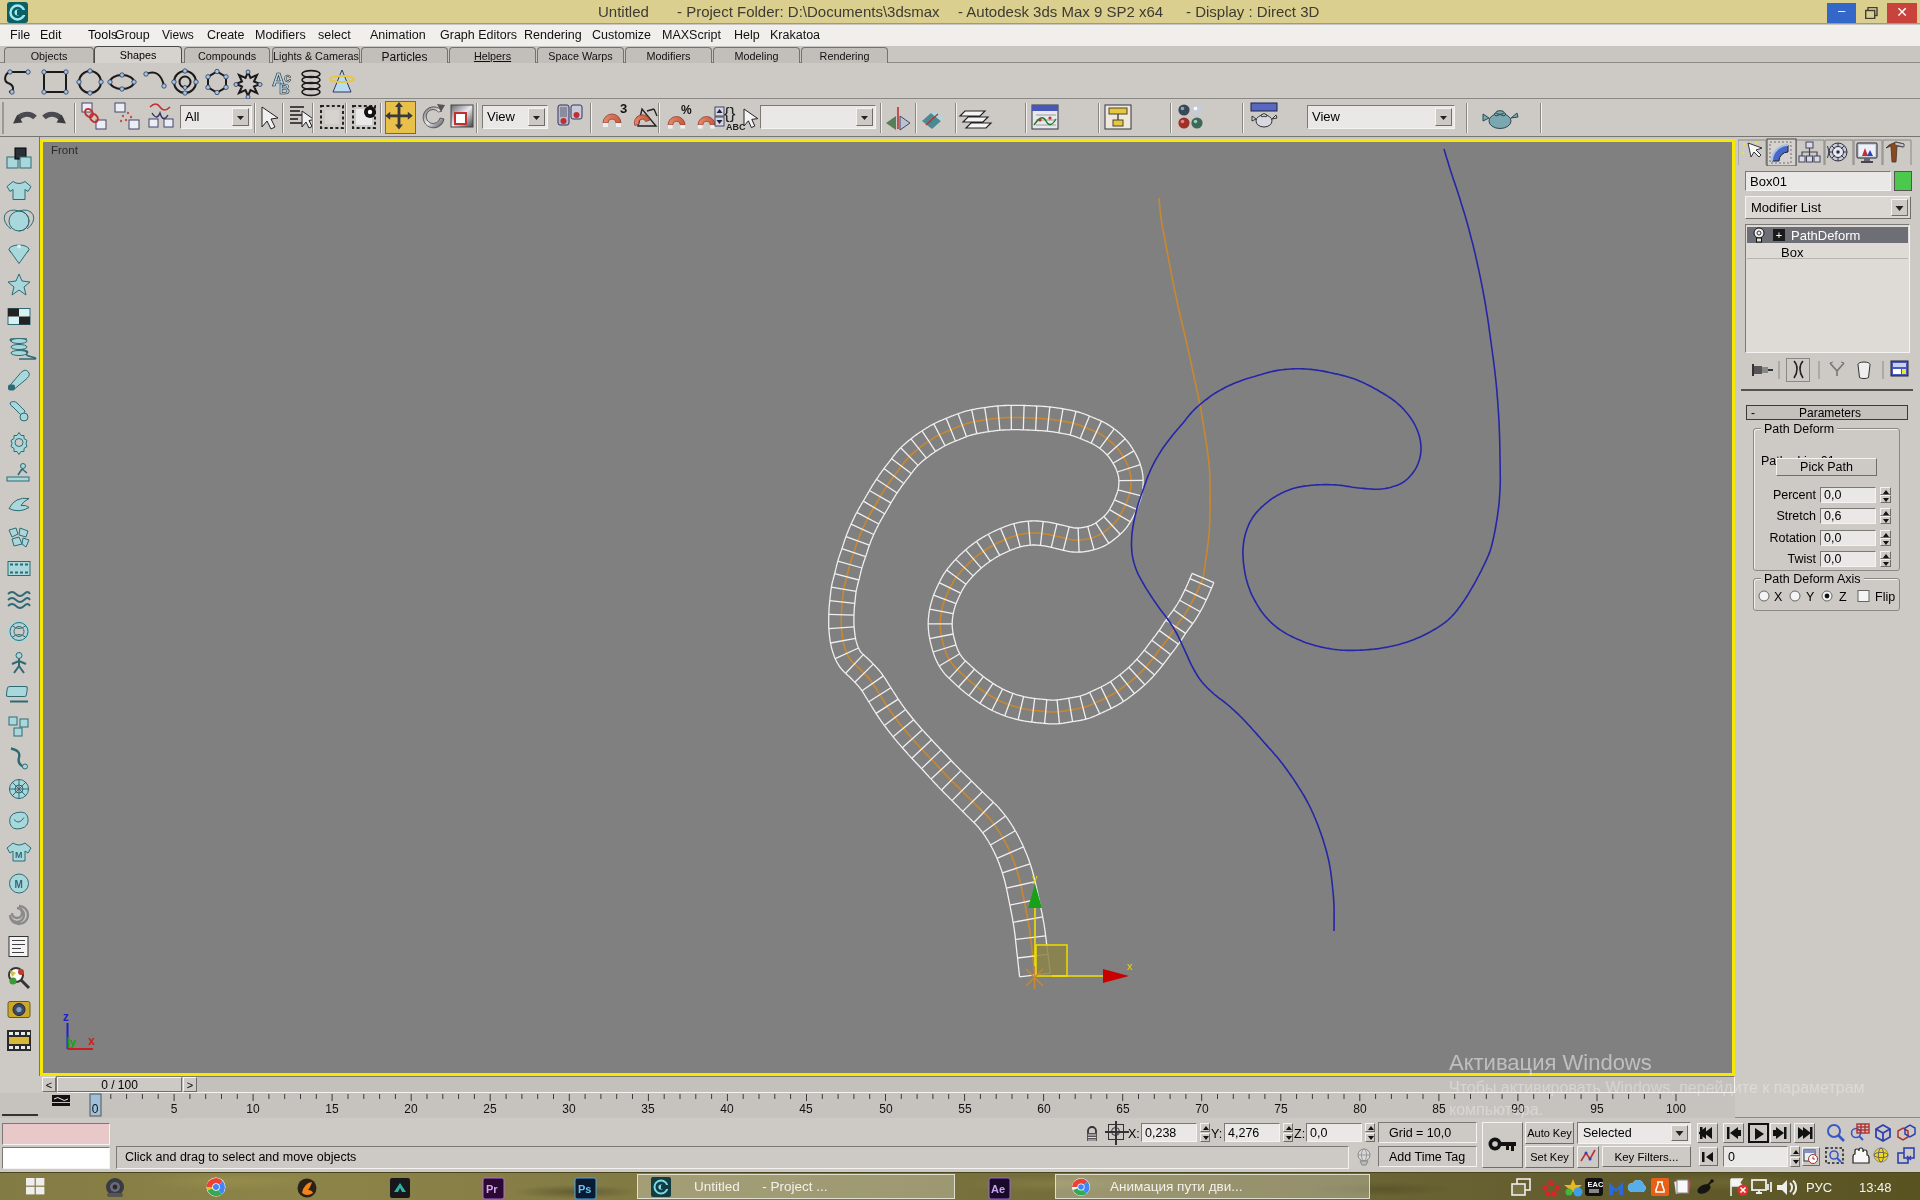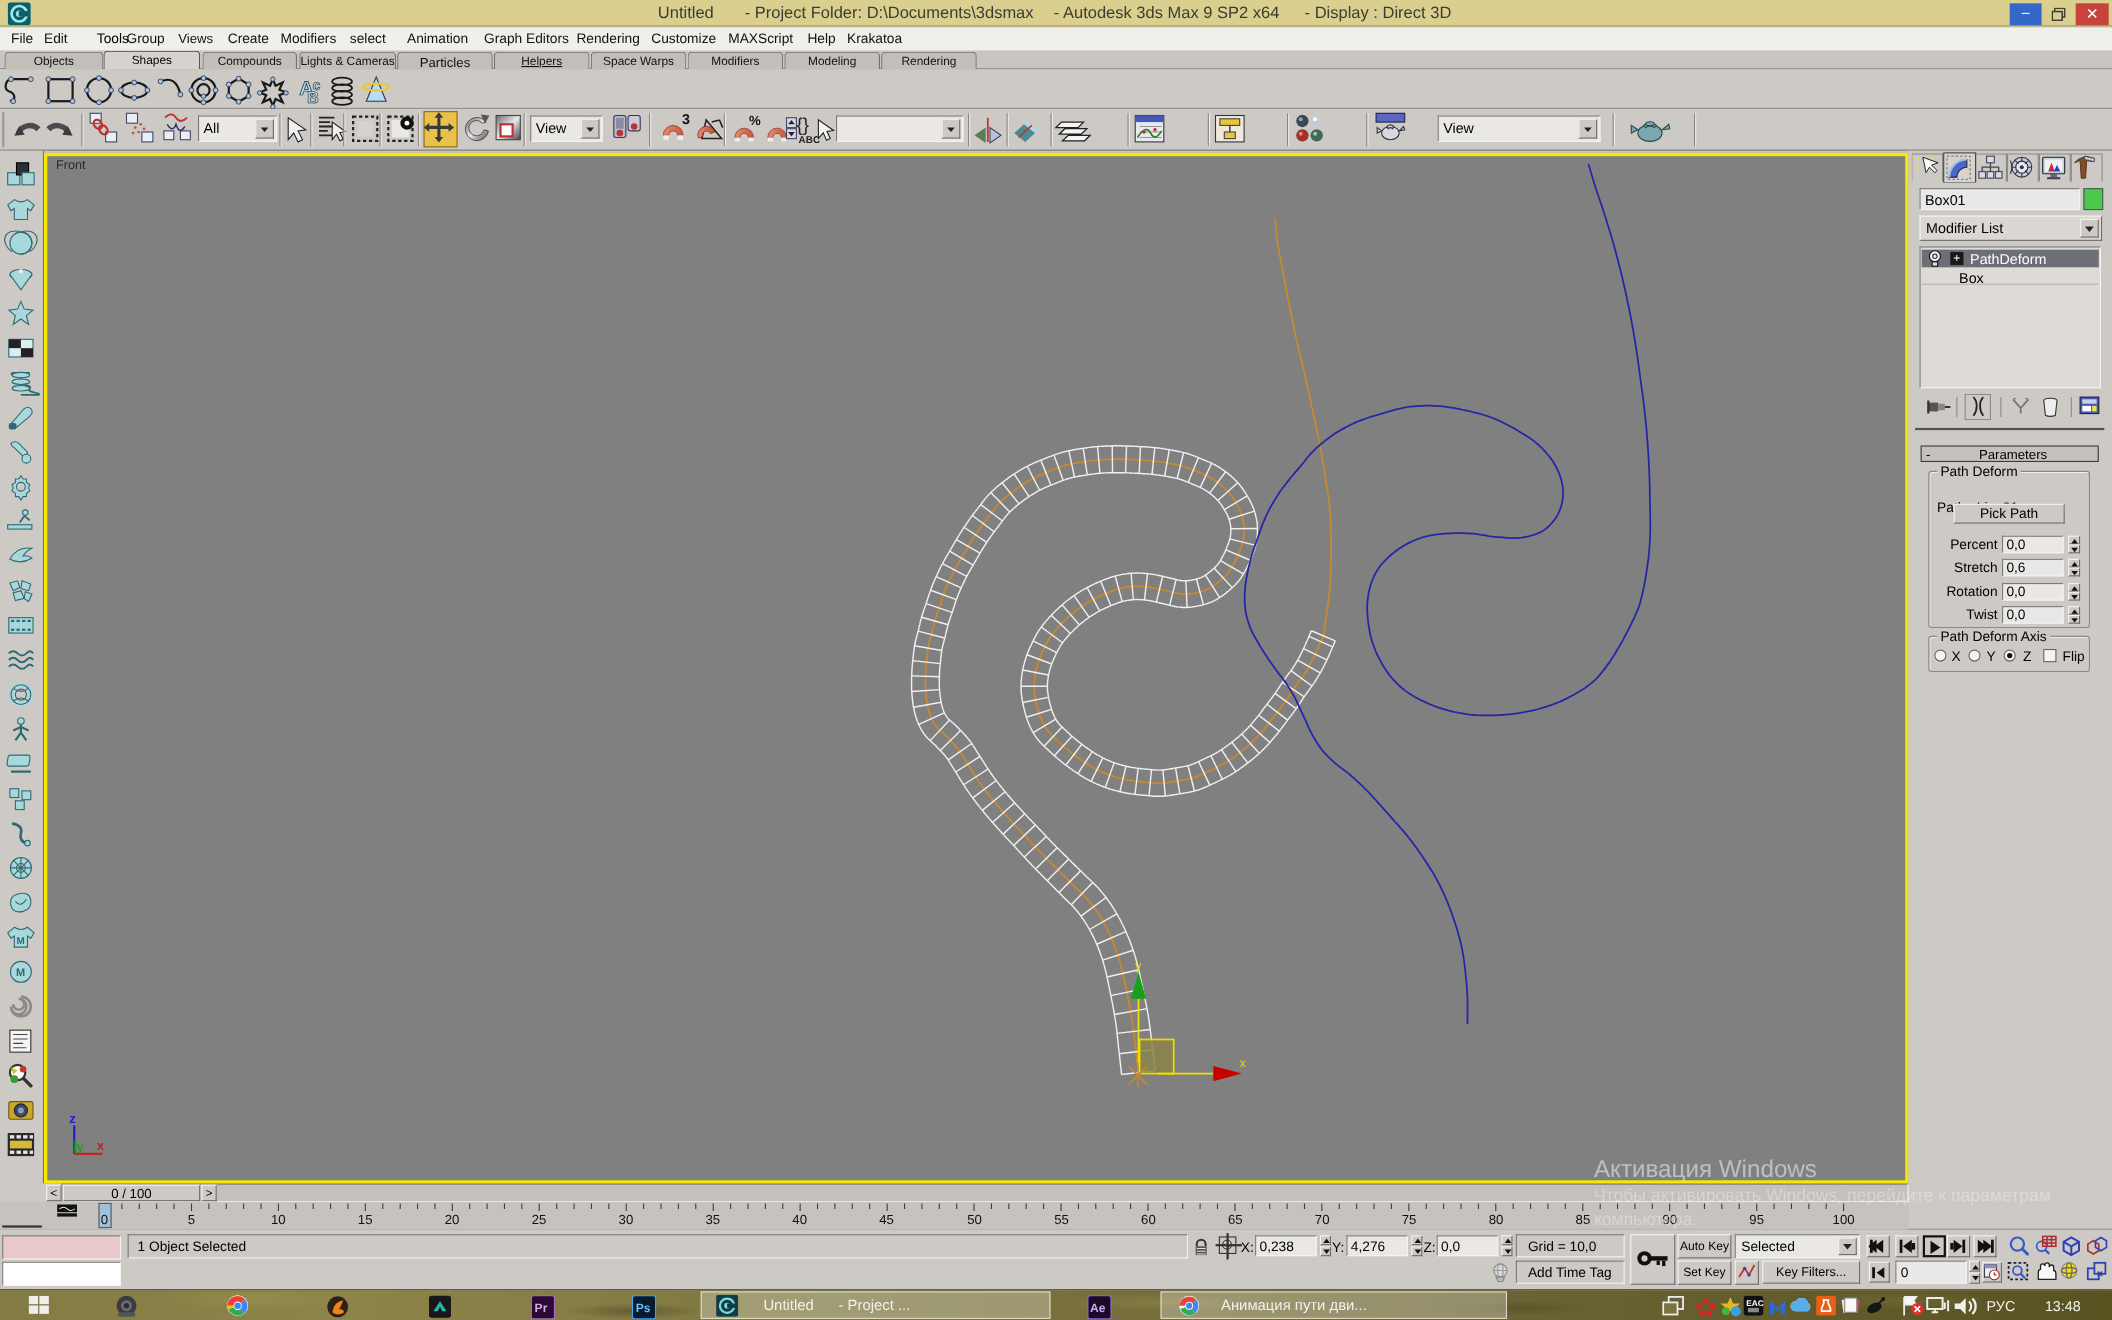--- a/index.html
+++ b/index.html
@@ -765,22 +765,22 @@
       <text x="1597" y="20" font-size="12" text-anchor="middle" fill="#111">95</text>
       <text x="1676" y="20" font-size="12" text-anchor="middle" fill="#111">100</text>
       <rect x="90" y="1" width="11" height="22" fill="#9fc0da" stroke="#555"></rect>
       <text x="95" y="20" font-size="12" text-anchor="middle" fill="#111">0</text>
     </svg>
   </div>
 <div class="abs" style="left:1735px;top:1117px;width:185px;height:2px;border-top:1px solid #8a8885;"></div>
 <div class="abs" style="left:0;top:1118px;width:1920px;height:54px;background:#cdcac6;">
     <div class="abs sunken" style="left:2px;top:5px;width:108px;height:22px;background:#e8c8c8;"></div>
     <div class="abs sunken" style="left:2px;top:29px;width:108px;height:22px;background:#ffffff;"></div>
-    <div class="abs sunken" style="left:116px;top:4px;width:964px;height:22px;">
-      <span style="position:absolute;left:8px;top:3px;font-size:12.5px;">1 Object Selected</span>
+    <div class="abs sunken" style="left:116px;top:28px;width:1233px;height:23px;">
+      <span style="position:absolute;left:8px;top:3px;font-size:12.5px;">Click and drag to select and move objects</span>
     </div>
     <svg class="abs" style="left:1084px;top:7px" width="18" height="18">
       <path d="M4,8 v-2 a4,4 0 0 1 8,0 v2" fill="none" stroke="#333" stroke-width="1.8"></path>
       <rect x="3" y="8" width="10" height="8" fill="#555"></rect>
       <g stroke="#ddd">
         <line x1="4" y1="10" x2="12" y2="10"></line>
         <line x1="4" y1="12.5" x2="12" y2="12.5"></line>
         <line x1="4" y1="15" x2="12" y2="15"></line>
       </g>
     </svg>

